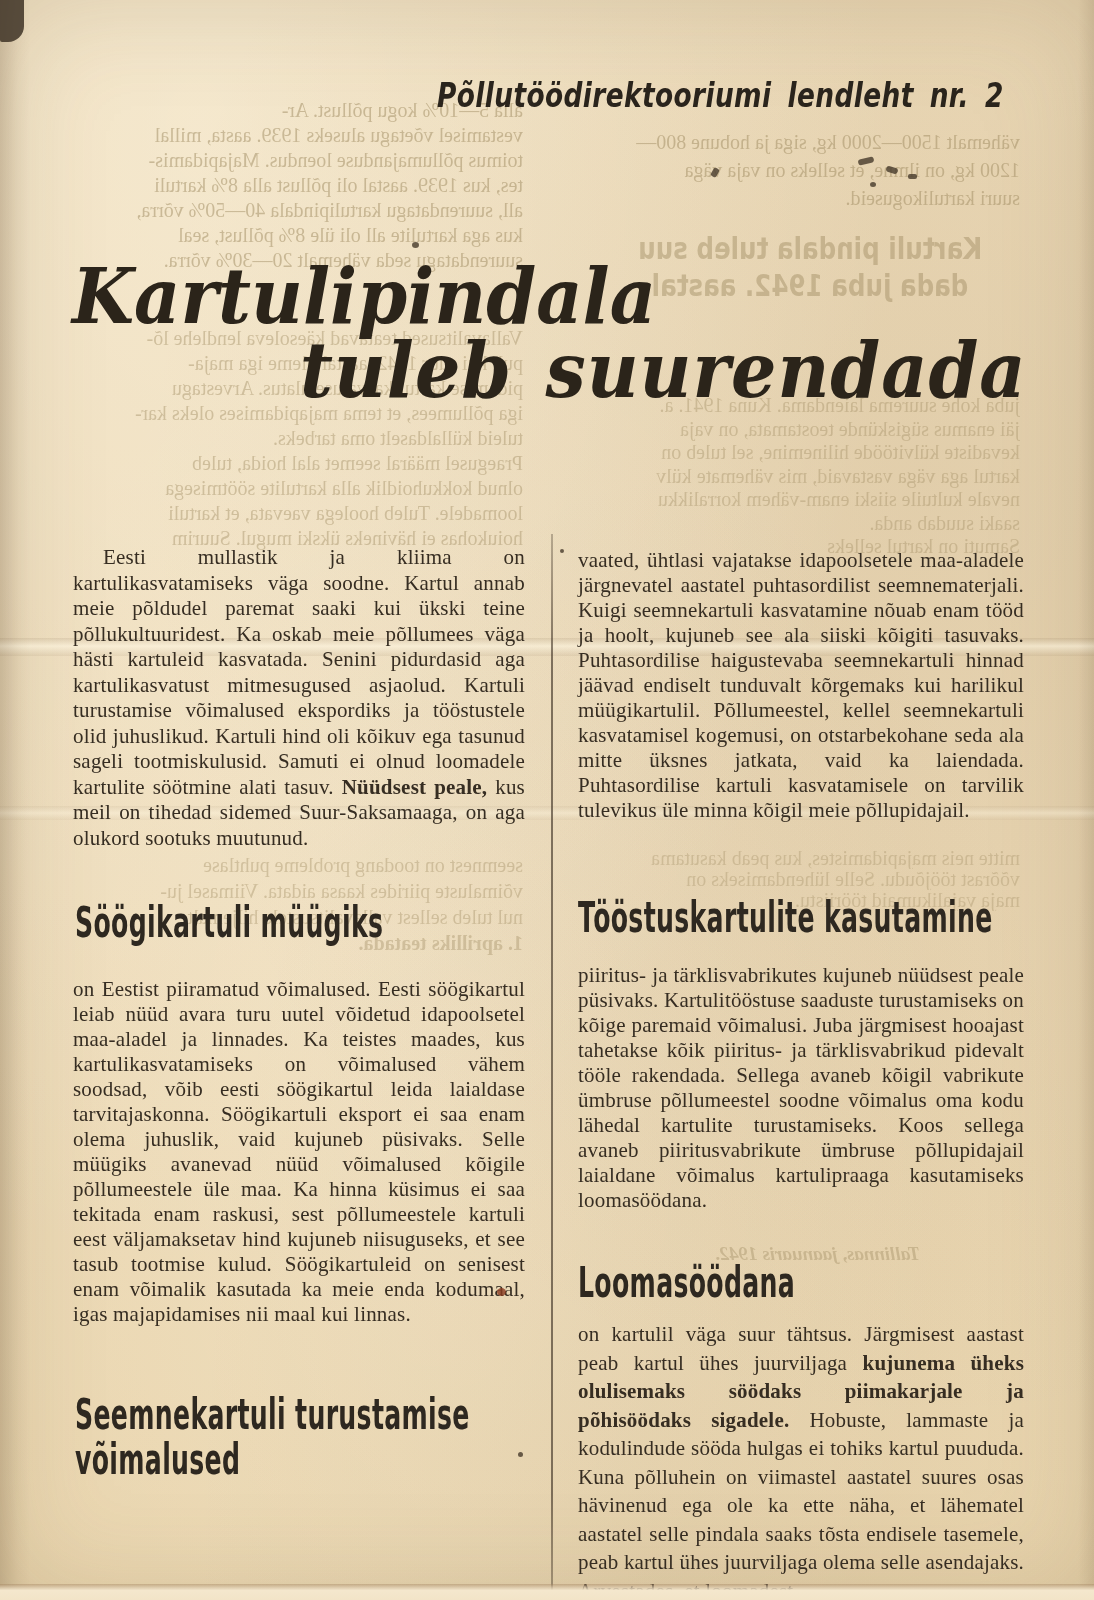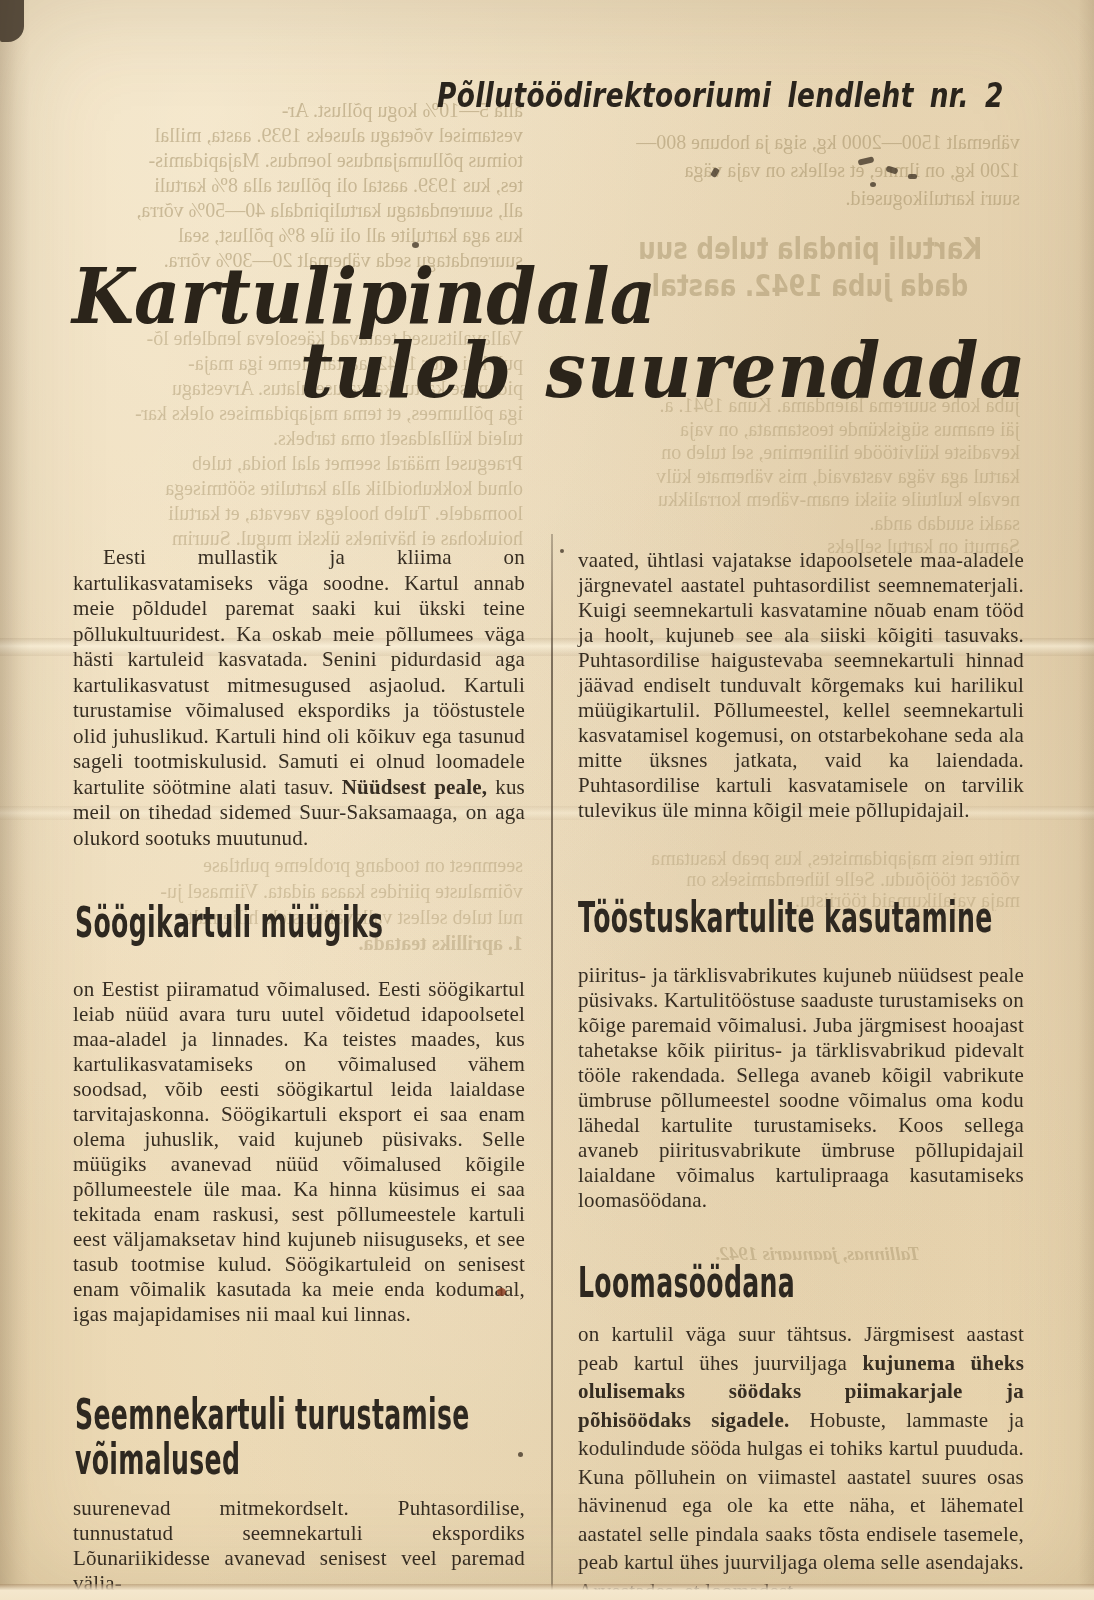--- a/index.html
+++ b/index.html
@@ -147,21 +147,20 @@
   <div class="col-block body-txt lh34 p-indent" style="left:73px;top:545px;width:452px;">
     <span>Eesti mullastik ja kliima on kartulikasvatamiseks väga soodne. Kartul annab meie põldudel paremat saaki kui ükski teine põllukultuuridest. Ka oskab meie põllumees väga hästi kartuleid kasvatada. Senini pidurdasid aga kartulikasvatust mitmesugused asjaolud. Kartuli turustamise võimalused ekspordiks ja tööstustele olid juhuslikud. Kartuli hind oli kõikuv ega tasunud sageli tootmiskulusid. Samuti ei olnud loomadele kartulite söötmine alati tasuv. </span><b>Nüüdsest peale,</b><span> kus meil on tihedad sidemed Suur-Saksamaaga, on aga olukord sootuks muutunud.</span>
   </div>
 
   <div class="section-h" style="left:75px;top:898px;">Söögikartuli müügiks</div>
 
   <div class="col-block body-txt" style="left:73px;top:977px;width:452px;">on Eestist piiramatud võimalused. Eesti söögikartul leiab nüüd avara turu uutel võidetud idapoolsetel maa-aladel ja linnades. Ka teistes maades, kus kartulikasvatamiseks on võimalused vähem soodsad, võib eesti söögikartul leida laialdase tarvitajaskonna. Söögikartuli eksport ei saa enam olema juhuslik, vaid kujuneb püsivaks. Selle müügiks avanevad nüüd võimalused kõigile põllumeestele üle maa. Ka hinna küsimus ei saa tekitada enam raskusi, sest põllumeestele kartuli eest väljamaksetav hind kujuneb niisuguseks, et see tasub tootmise kulud. Söögikartuleid on senisest enam võimalik kasutada ka meie enda kodumaal, igas majapidamises nii maal kui linnas.</div>
 
   <div class="section-h wrap" style="left:75px;top:1392px;width:745px;">Seemnekartuli turustamise võimalused</div>
 
-  <div class="col-block body-txt" style="left:73px;top:1496px;width:452px;">suurenevad mitmekordselt. Puhtasordilise, tunnustatud seemnekartuli ekspordiks Lõunariikidesse avanevad senisest veel paremad välja-</div>
 
   <div class="col-block body-txt" style="left:578px;top:548px;width:446px;">vaated, ühtlasi vajatakse idapoolsetele maa-aladele järgnevatel aastatel puhtasordilist seemnematerjali. Kuigi seemnekartuli kasvatamine nõuab enam tööd ja hoolt, kujuneb see ala siiski kõigiti tasuvaks. Puhtasordilise haigustevaba seemnekartuli hinnad jäävad endiselt tunduvalt kõrgemaks kui harilikul müügikartulil. Põllumeestel, kellel seemnekartuli kasvatamisel kogemusi, on otstarbekohane seda ala mitte üksnes jatkata, vaid ka laiendada. Puhtasordilise kartuli kasvatamisele on tarvilik tulevikus üle minna kõigil meie põllupidajail.</div>
 
   <div class="section-h" style="left:578px;top:893px;">Tööstuskartulite kasutamine</div>
 
   <div class="col-block body-txt" style="left:578px;top:963px;width:446px;">piiritus- ja tärklisvabrikutes kujuneb nüüdsest peale püsivaks. Kartulitööstuse saaduste turustamiseks on kõige paremaid võimalusi. Juba järgmisest hooajast tahetakse kõik piiritus- ja tärklisvabrikud pidevalt tööle rakendada. Sellega avaneb kõigil vabrikute ümbruse põllumeestel soodne võimalus oma kodu lähedal kartulite turustamiseks. Koos sellega avaneb piiritusvabrikute ümbruse põllupidajail laialdane võimalus kartulipraaga kasutamiseks loomasöödana.</div>
 
   <div class="section-h" style="left:578px;top:1258px;">Loomasöödana</div>
 
   <div class="col-block body-txt" style="left:578px;top:1320px;width:446px;line-height:28.5px;">

